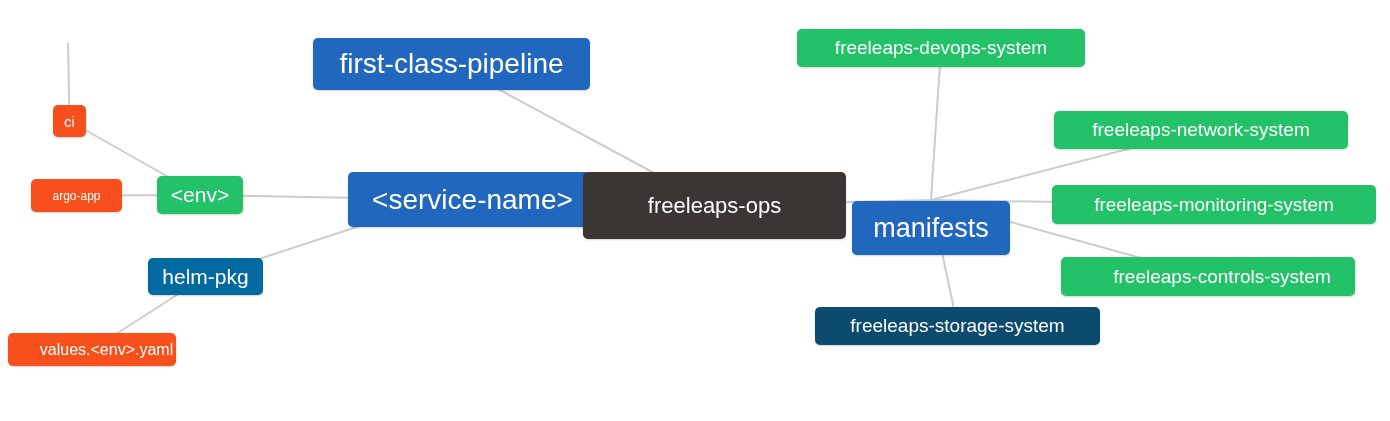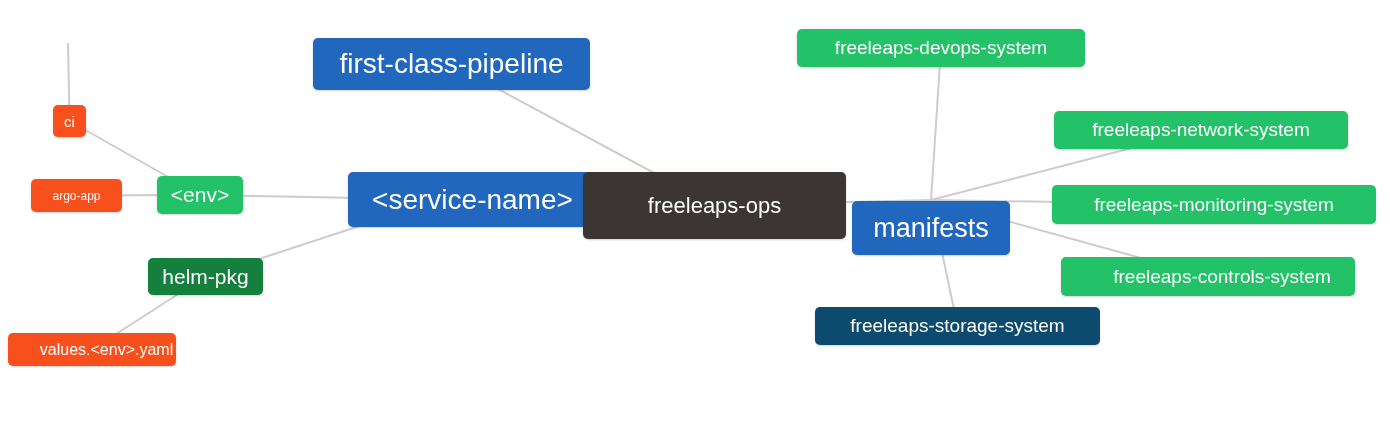--- a/index.html
+++ b/index.html
@@ -60,21 +60,21 @@
       <line x1="931" y1="200" x2="941" y2="48" stroke="#cccccc" stroke-width="2"></line>
       <line x1="931" y1="200" x2="1201" y2="130" stroke="#cccccc" stroke-width="2"></line>
       <line x1="931" y1="200" x2="1214" y2="204.5" stroke="#cccccc" stroke-width="2"></line>
       <line x1="931" y1="200" x2="1208" y2="276.5" stroke="#cccccc" stroke-width="2"></line>
       <line x1="931" y1="200" x2="957.5" y2="326" stroke="#cccccc" stroke-width="2"></line>
     </svg>
   <div class="nodes-layer">
       <div class="mm-node" style="left: 53px; top: 105px; width: 33px; height: 32px; font-size: 15px; background: rgb(248, 80, 29); color: rgb(255, 255, 255);">ci</div>
       <div class="mm-node" style="left: 31px; top: 179px; width: 91px; height: 33px; font-size: 12px; background: rgb(248, 80, 29); color: rgb(255, 255, 255); text-align: center;">argo-app</div>
       <div class="mm-node" style="left: 157px; top: 176px; width: 86px; height: 38px; font-size: 21px; background: rgb(35, 194, 104); color: rgb(255, 255, 255);">&lt;env&gt;</div>
-      <div class="mm-node" style="left: 148px; top: 258px; width: 115px; height: 37px; font-size: 21px; background: #15803d; color: rgb(255, 255, 255);">helm-pkg</div>
+      <div class="mm-node" style="left: 148px; top: 258px; width: 115px; height: 37px; font-size: 21px; background: #0369a1; color: rgb(255, 255, 255);">helm-pkg</div>
       <div class="mm-node" style="left: 8px; top: 333px; width: 168px; height: 33px; font-size: 16px; background: rgb(248, 80, 29); color: rgb(255, 255, 255); padding-left: 29px;">values.&lt;env&gt;.yaml</div>
       <div class="mm-node" style="left: 313px; top: 38px; width: 277px; height: 52px; font-size: 28px; background: rgb(33, 103, 190); color: rgb(255, 255, 255);">first-class-pipeline</div>
       <div class="mm-node" style="left: 316px; top: 172px; width: 249px; height: 55px; font-size: 28px; background: rgb(33, 103, 190); color: rgb(255, 255, 255); margin-left: 32px;">&lt;service-name&gt;</div>
       <div class="mm-node" style="left: 583px; top: 172px; width: 263px; height: 67px; font-size: 22px; background: rgb(59, 54, 51); color: rgb(255, 255, 255);">freeleaps-ops</div>
       <div class="mm-node" style="left: 852px; top: 173px; width: 158px; height: 54px; font-size: 27px; background: rgb(33, 103, 190); color: rgb(255, 255, 255); margin-top: 28px;">manifests</div>
       <div class="mm-node" style="left: 797px; top: 29px; width: 288px; height: 38px; font-size: 19px; background: rgb(35, 194, 104); color: rgb(255, 255, 255);">freeleaps-devops-system</div>
       <div class="mm-node" style="left: 1054px; top: 111px; width: 294px; height: 38px; font-size: 19px; background: rgb(35, 194, 104); color: rgb(255, 255, 255);">freeleaps-network-system</div>
       <div class="mm-node" style="left: 1052px; top: 185px; width: 324px; height: 39px; font-size: 19px; background: rgb(35, 194, 104); color: rgb(255, 255, 255);">freeleaps-monitoring-system</div>
       <div class="mm-node" style="left: 1061px; top: 257px; width: 294px; height: 39px; font-size: 19px; background: rgb(35, 194, 104); color: rgb(255, 255, 255); padding-left: 28px;">freeleaps-controls-system</div>
       <div class="mm-node" style="left: 815px; top: 307px; width: 285px; height: 38px; font-size: 19px; background: #0c4a6e; color: rgb(255, 255, 255);">freeleaps-storage-system</div>

